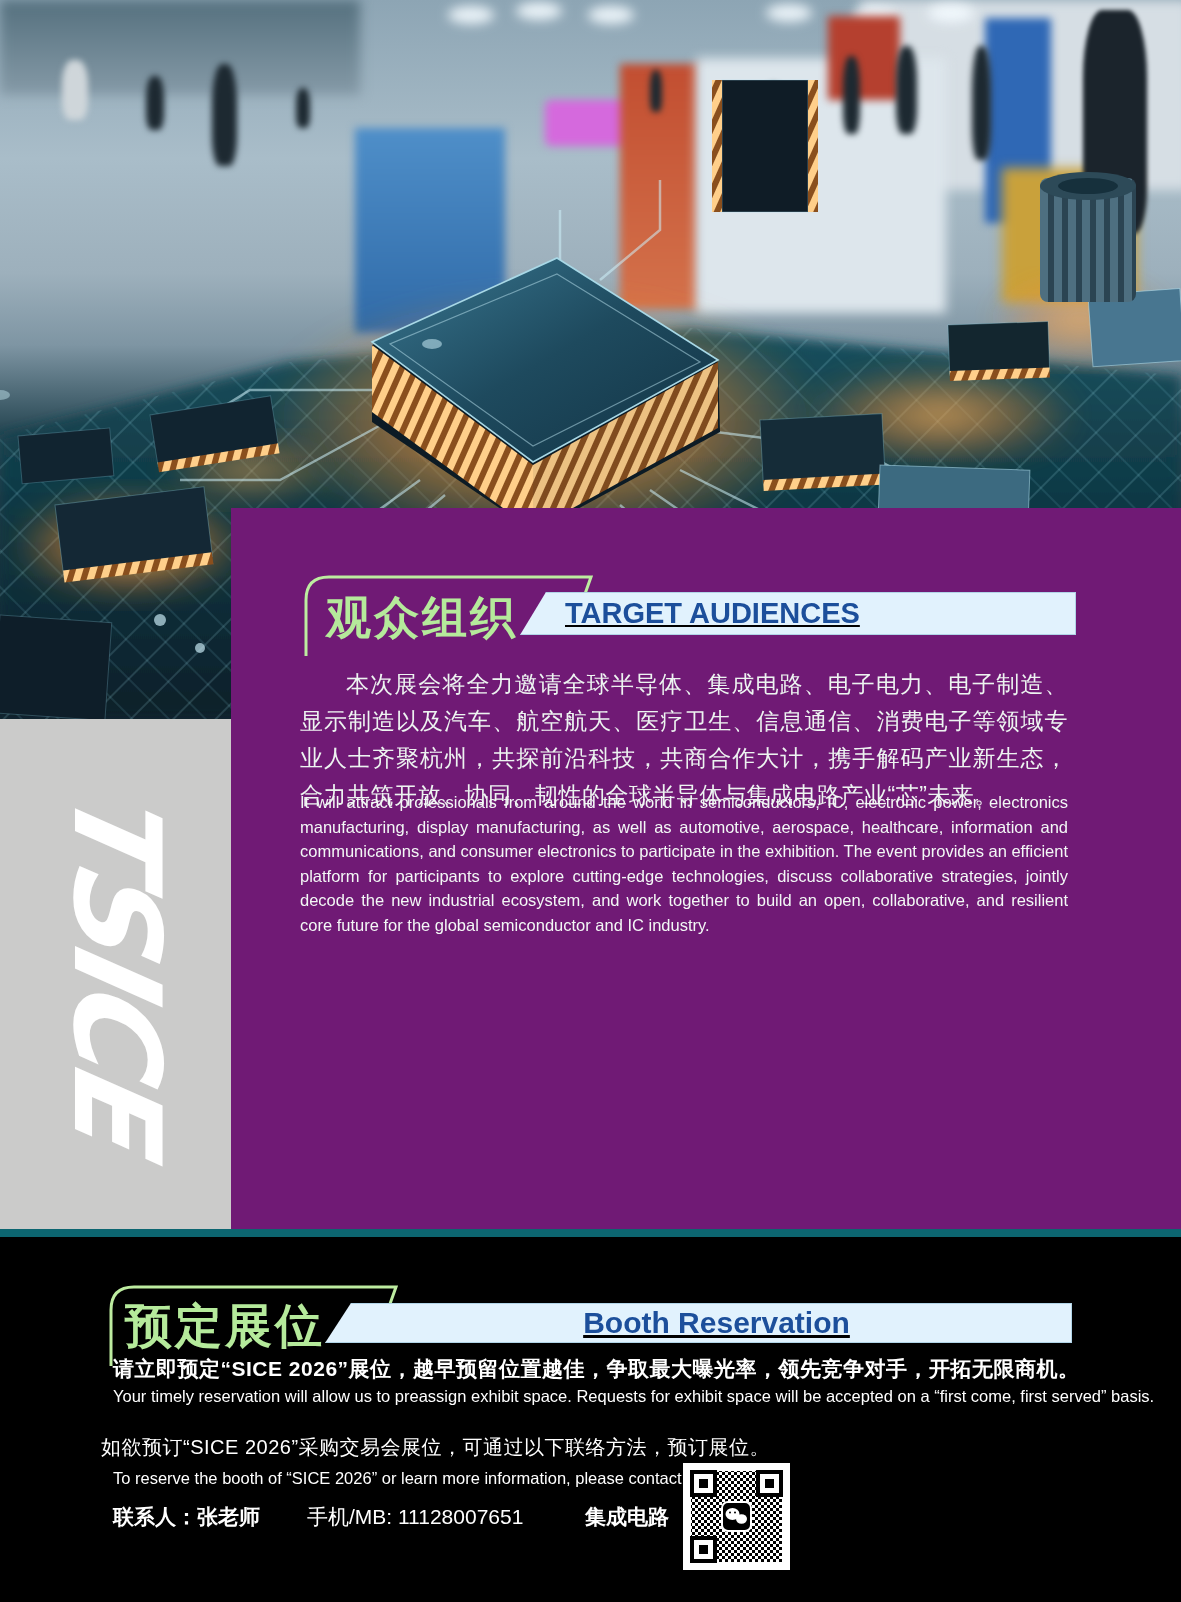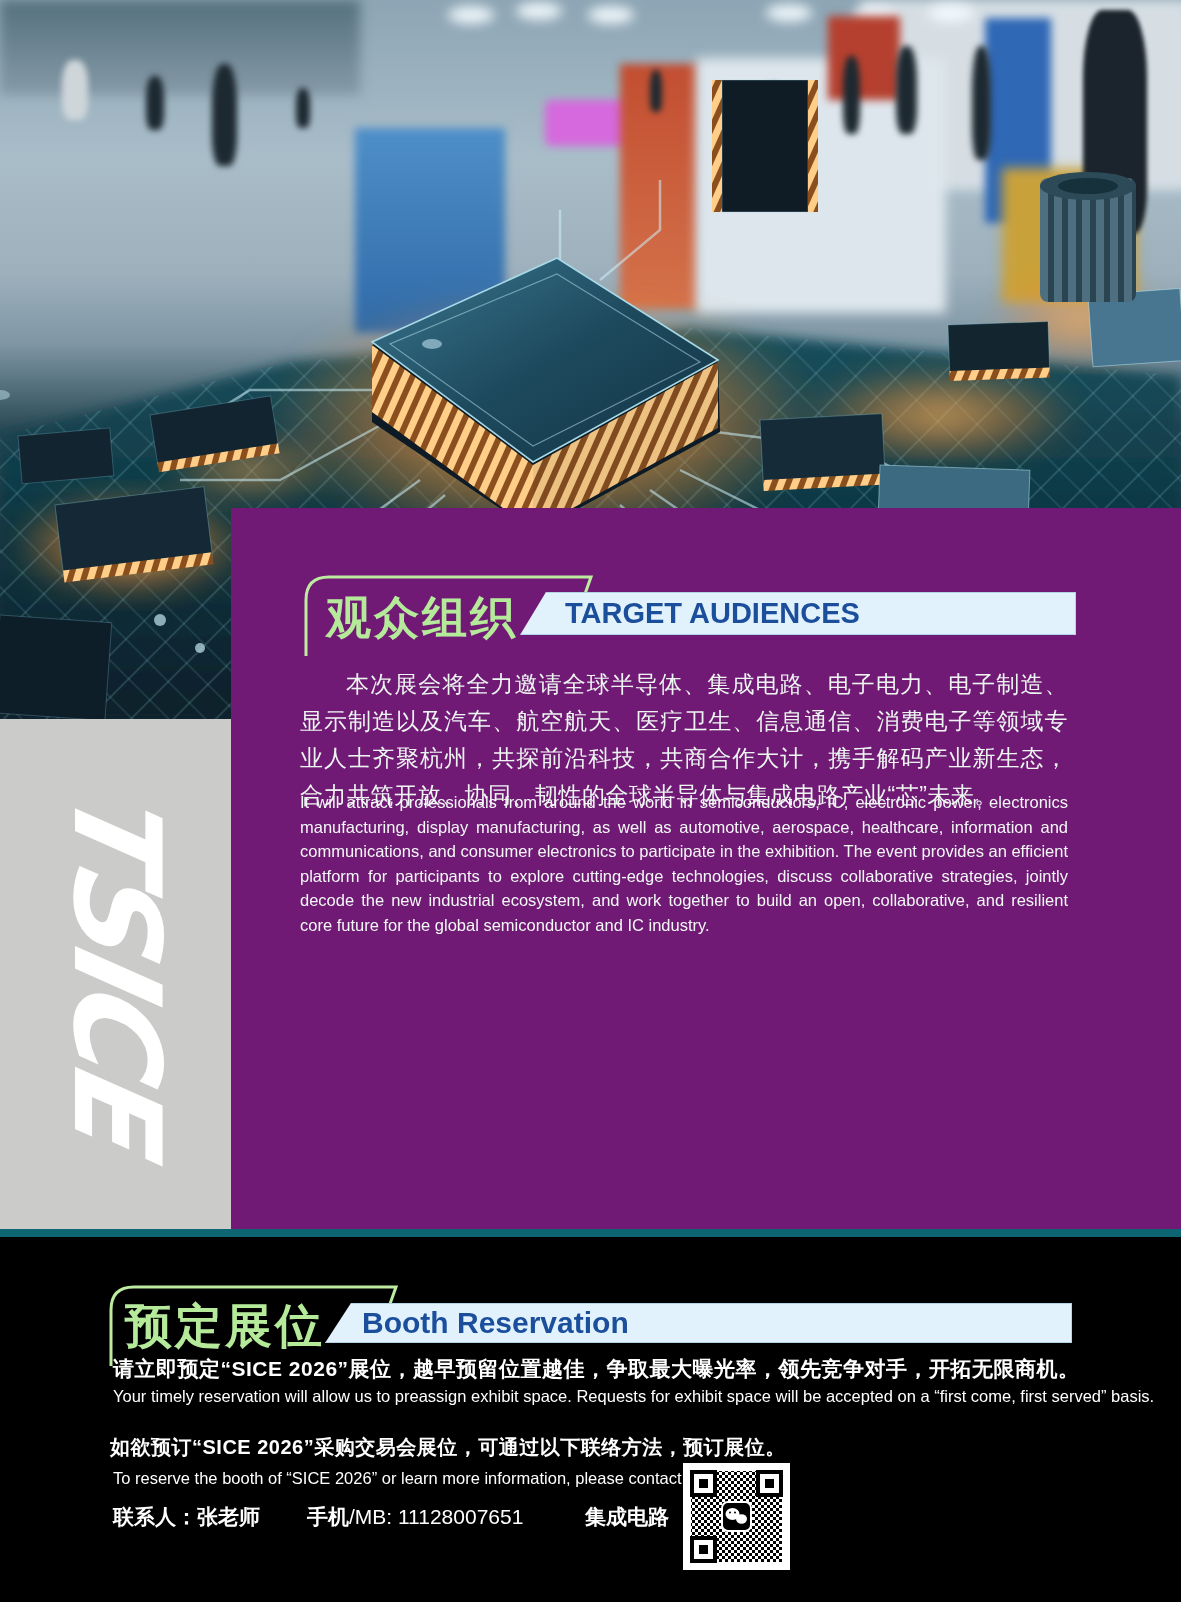--- a/index.html
+++ b/index.html
@@ -21,41 +21,41 @@
   .side-logo { position:absolute; left:0; top:719px; width:231px; height:510px; background:#cbcbca; overflow:hidden; }
   .side-logo .logo-text { position:absolute; left:50%; top:50%;
       transform:translate(-50%,-50%) rotate(90deg) skewX(-14deg);
       font-family:"DejaVu Sans", sans-serif; font-style:italic; font-weight:900;
       font-size:120px; letter-spacing:-6px; color:#ffffff; white-space:nowrap; }
 
   
   .hdr-outline { position:absolute; overflow:visible; }
   .hdr-cn { position:absolute; font-weight:700; color:#b5ea9b; font-size:45px; letter-spacing:3px; white-space:nowrap; }
   .hdr-banner { position:absolute; background:#e1f2fd; border:1px solid rgba(150,195,220,.65);
-      clip-path:polygon(26px 0, 100% 0, 100% 100%, 0 100%); display:flex; align-items:center; }
+      clip-path:polygon(26px 0, 100% 0, 100% 100%, 0 100%); display:flex; align-items:center;text-decoration:underline; }
   .hdr-en { color:#1c4f9b; font-weight:600; white-space:nowrap; }
 
   
   .panel-aud { position:absolute; left:231px; top:508px; width:950px; height:721px; background:#701a75; }
   .para-cn { position:absolute; left:69px; top:158px; width:768px; color:#edf4f1;
       font-size:23px; line-height:37px; text-align:justify; text-indent:2em; letter-spacing:.5px; }
   .para-en { position:absolute; left:69px; top:282px; width:768px; color:#f3f8f6;
       font-size:16.5px; line-height:24.6px; text-align:justify; }
 
   
   .booth { position:absolute; left:0; top:1229px; width:1181px; height:398px; background:#000000;margin-top:8px; }
   .booth .row { position:absolute; color:#ffffff; white-space:nowrap; }
   .b-cn1 { left:113px; top:118px; font-size:21px; font-weight:600; letter-spacing:.5px; }
   .b-en1 { left:113px; top:150px; font-size:16.5px; }
-  .b-cn2 { left:110px; top:197px; font-size:20px; font-weight:700; letter-spacing:.5px; }
+  .b-cn2 { left:101px; top:197px; font-size:20px; font-weight:400; letter-spacing:.5px; }
   .b-en2 { left:113px; top:232px; font-size:16.5px; }
   .c-label { position:absolute; top:266px; color:#fff; font-size:21px; white-space:nowrap; }
   .c-contact { left:113px; font-weight:700; }
   .c-phone { left:307px; }
-  .c-phone .b { font-weight:700; }
+  .c-phone .b { font-weight:400; }
   .c-wechat { left:585px; font-weight:700; }
   .qr { position:absolute; left:683px; top:226px; width:107px; height:107px; background:#fff; }
 </style>
 </head>
 <body>
 
 <div class="page">
 
   <div class="photo">
 
@@ -237,21 +237,21 @@
     </div>
     <p class="para-cn">本次展会将全力邀请全球半导体、集成电路、电子电力、电子制造、显示制造以及汽车、航空航天、医疗卫生、信息通信、消费电子等领域专业人士齐聚杭州，共探前沿科技，共商合作大计，携手解码产业新生态，合力共筑开放、协同、韧性的全球半导体与集成电路产业“芯”未来。</p>
     <p class="para-en">It will attract professionals from around the world in semiconductors, IC, electronic power, electronics manufacturing, display manufacturing, as well as automotive, aerospace, healthcare, information and communications, and consumer electronics to participate in the exhibition. The event provides an efficient platform for participants to explore cutting-edge technologies, discuss collaborative strategies, jointly decode the new industrial ecosystem, and work together to build an open, collaborative, and resilient core future for the global semiconductor and IC industry.</p>
   </section>
 
   <section class="booth">
     <svg class="hdr-outline" style="left:106px;top:45px;" width="300" height="90" viewBox="0 0 300 90">
       <path d="M5,84 L5,28 Q5,5 28,5 L290,5 L274,50" fill="none" stroke="#bdeca0" stroke-width="3"></path>
     </svg>
     <div class="hdr-cn" style="left:125px;top:58px;font-size:47px;">预定展位</div>
-    <div class="hdr-banner" style="left:325px;top:66px;width:747px;height:40px;padding-left:36px;">
+    <div class="hdr-banner" style="left:325px;top:66px;width:747px;height:40px;padding-left:36px;justify-content:center;">
       <span class="hdr-en" style="font-size:30px;">Booth Reservation</span>
     </div>
 
     <div class="row b-cn1">请立即预定“SICE 2026”展位，越早预留位置越佳，争取最大曝光率，领先竞争对手，开拓无限商机。</div>
     <div class="row b-en1">Your timely reservation will allow us to preassign exhibit space. Requests for exhibit space will be accepted on a “first come, first served” basis.</div>
     <div class="row b-cn2">如欲预订“SICE 2026”采购交易会展位，可通过以下联络方法，预订展位。</div>
     <div class="row b-en2">To reserve the booth of “SICE 2026” or learn more information, please contact:</div>
 
     <div class="c-label c-contact">联系人：张老师</div>
     <div class="c-label c-phone">

